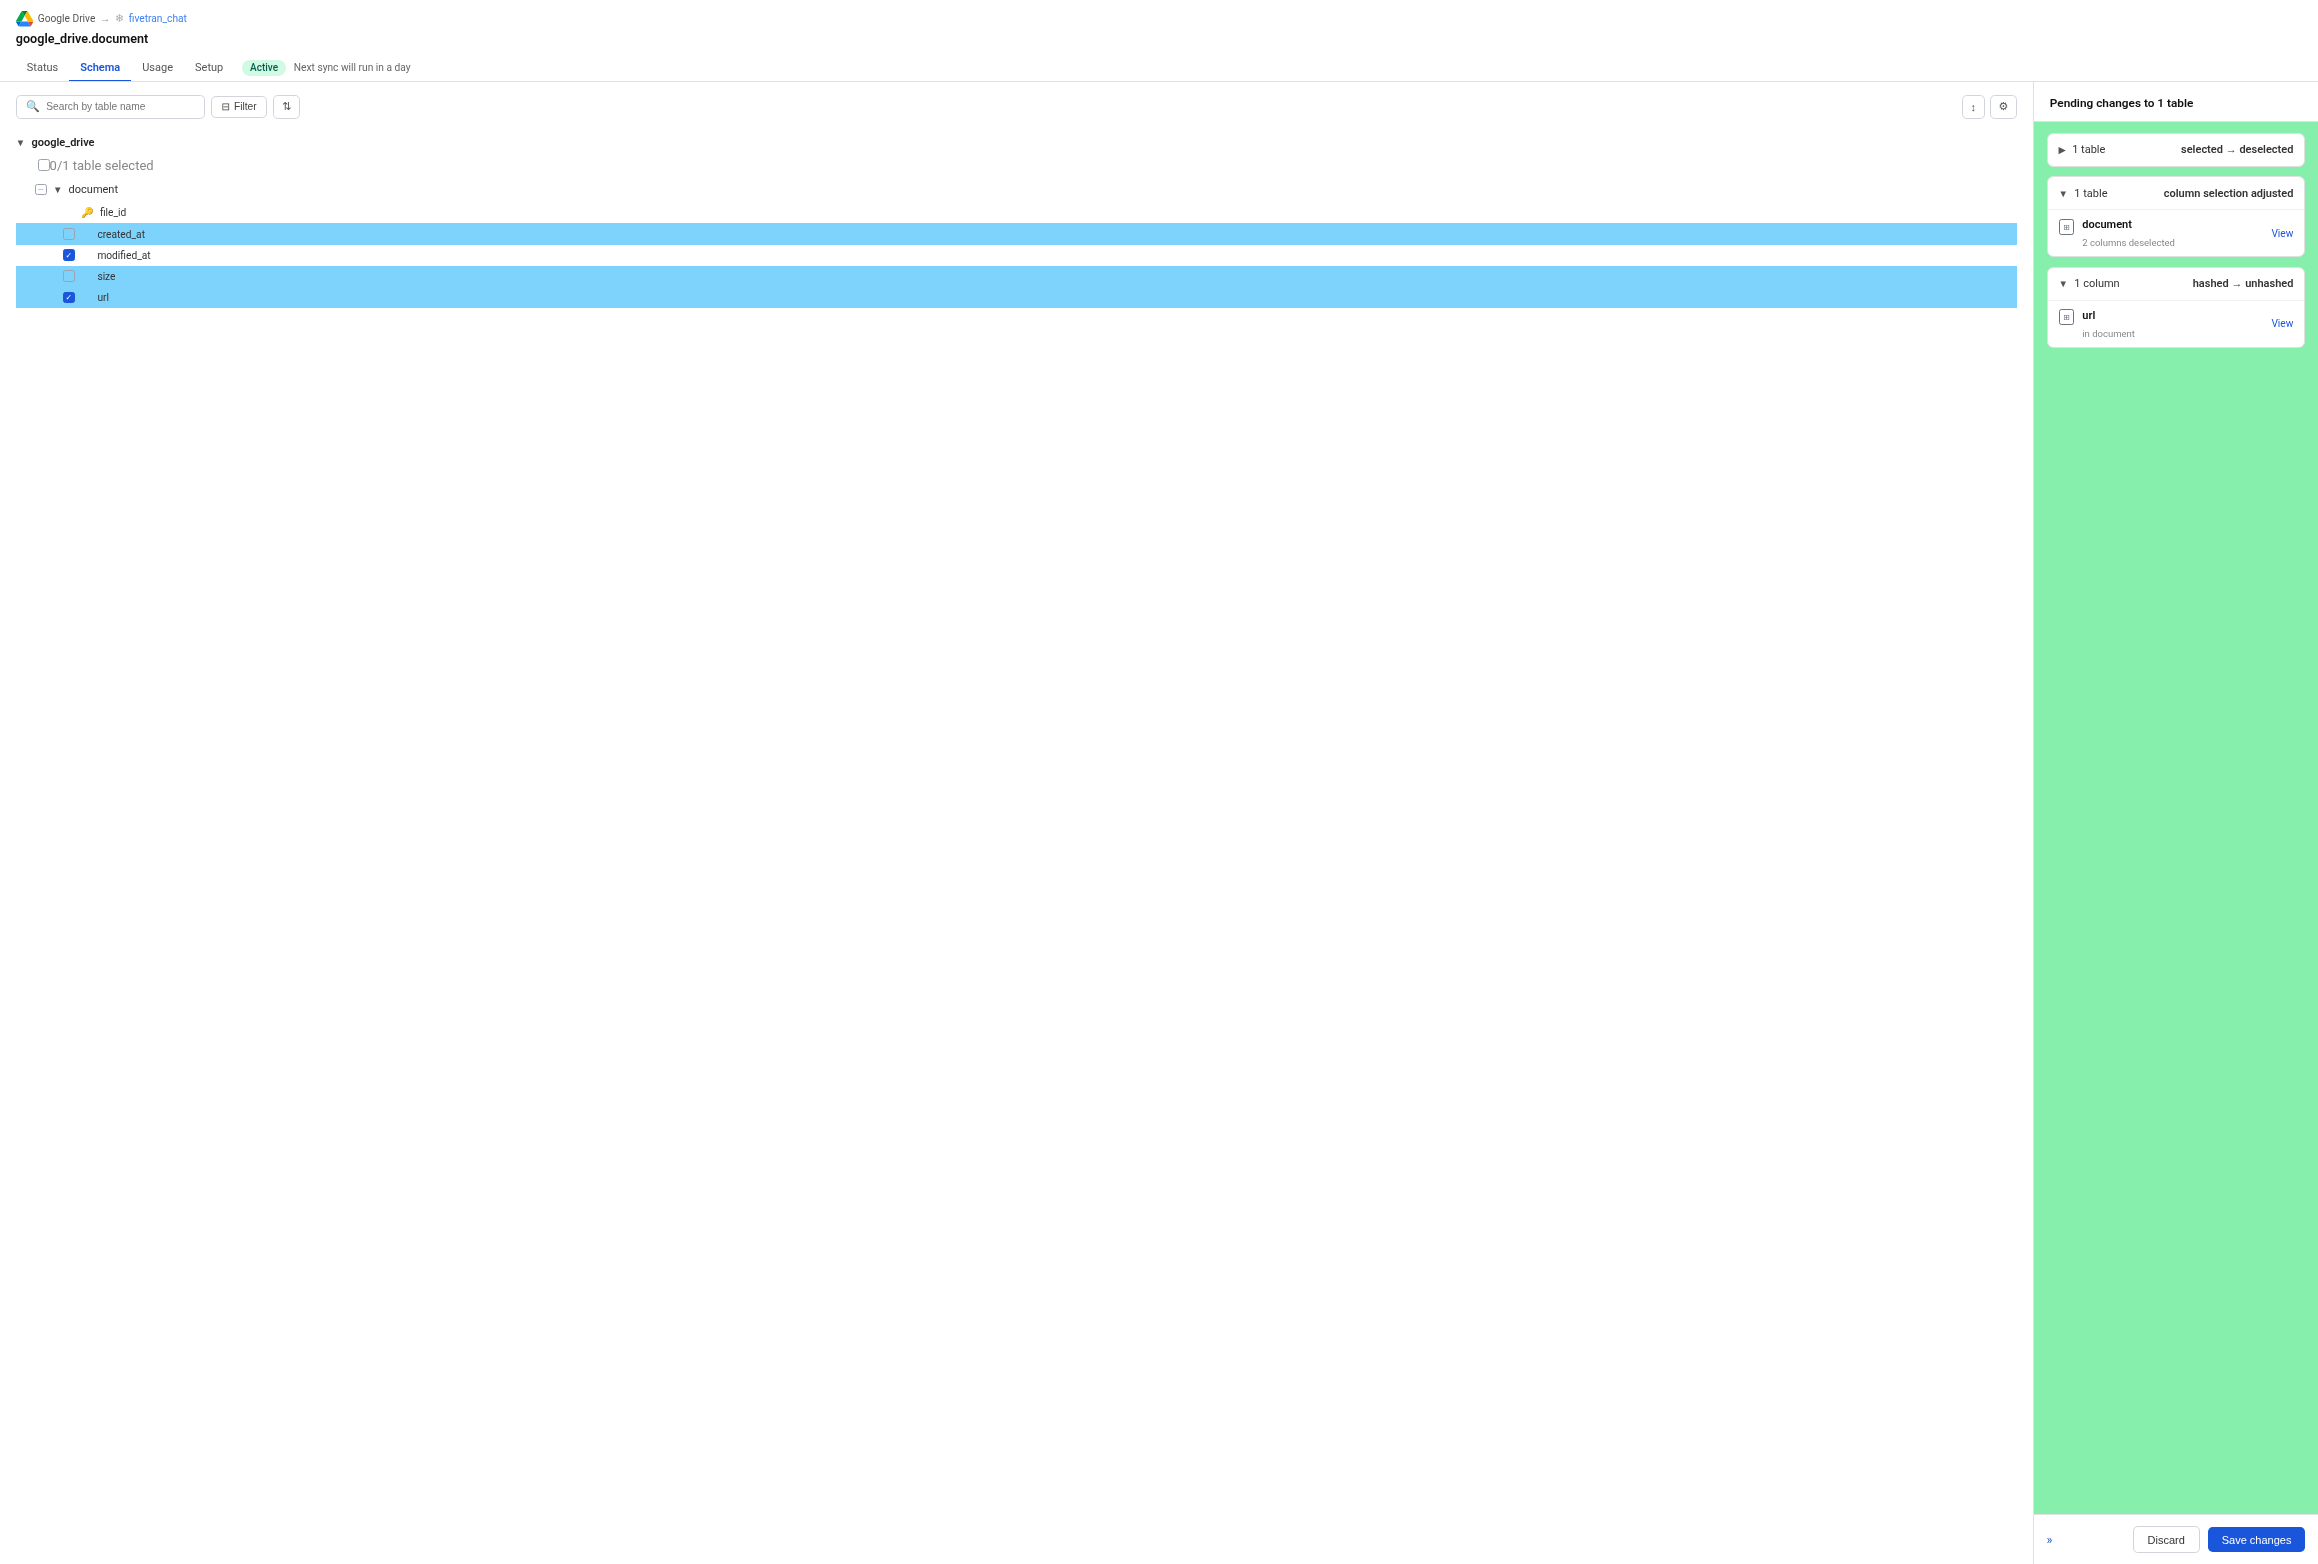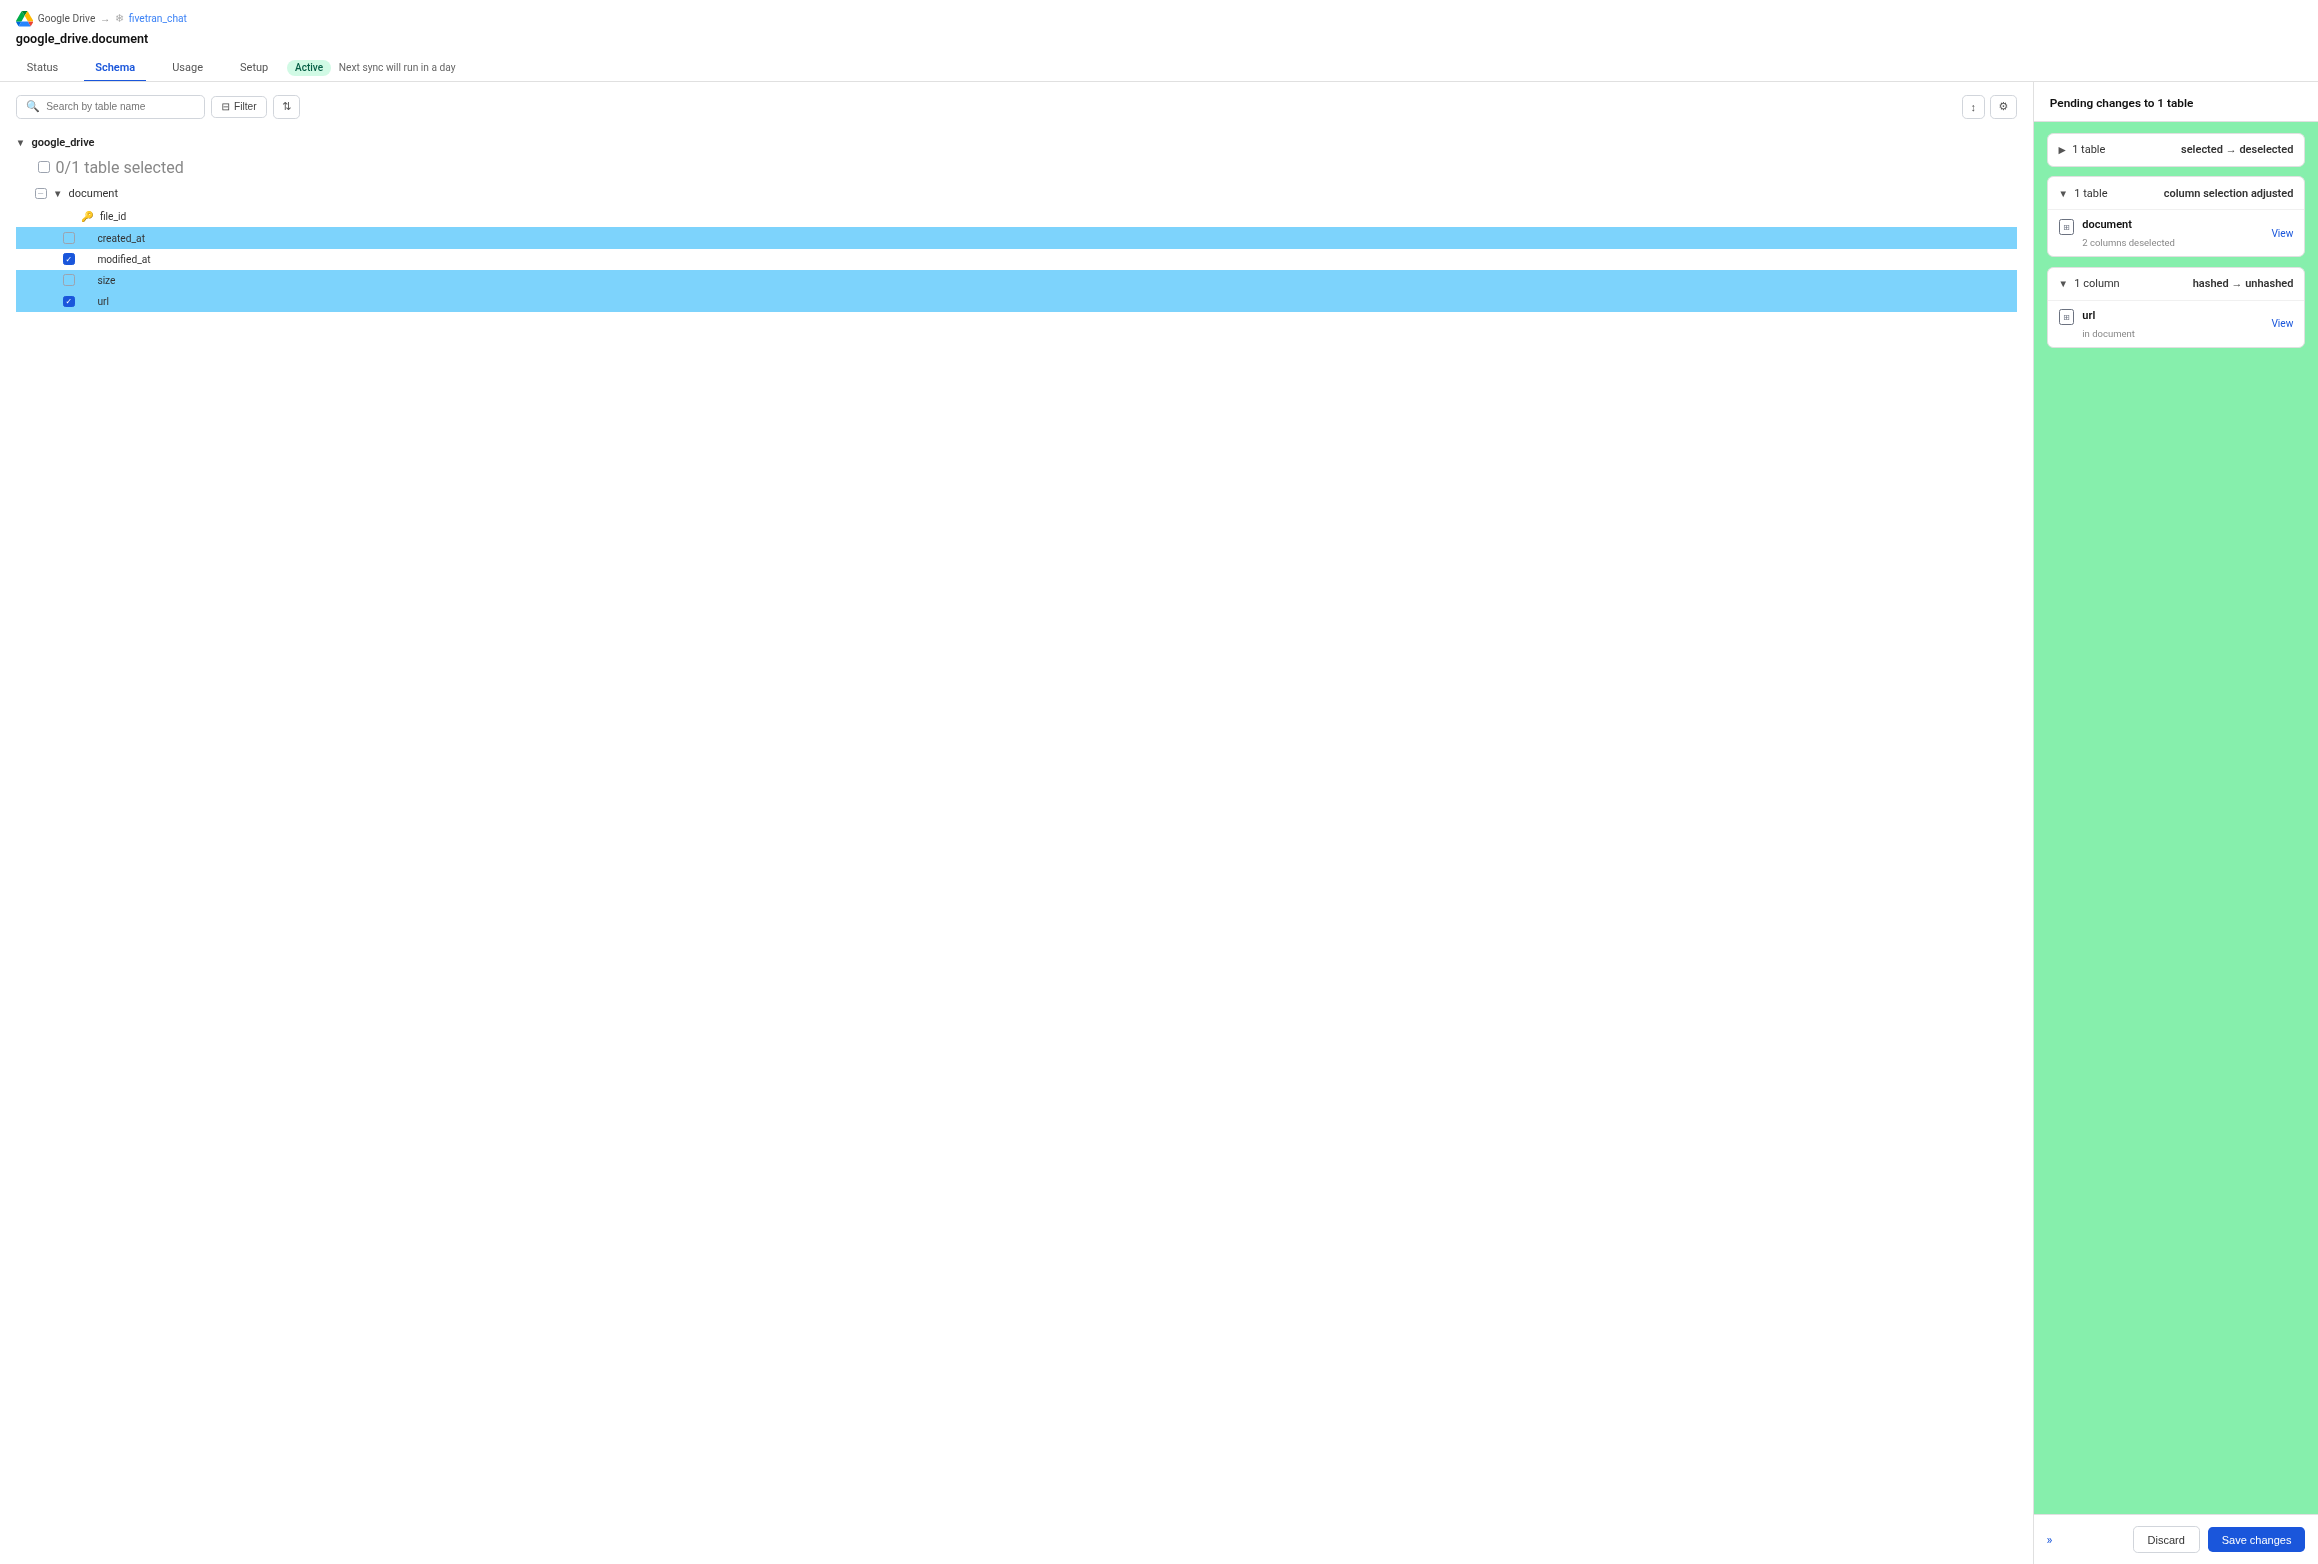--- a/index.html
+++ b/index.html
@@ -4,21 +4,21 @@
   <style>
     * { box-sizing: border-box; margin: 0; padding: 0; }
     body { font-family: -apple-system, BlinkMacSystemFont, 'Segoe UI', Roboto, sans-serif; font-size: 11px; color: #333; background: #fff; display: flex; flex-direction: column; height: 100vh; overflow: hidden; }
 
     
     .header { padding: 9.5px 15.8px 0 15.8px; border-bottom: 0.8px solid #e0e0e0; }
     .breadcrumb { display: flex; align-items: center; gap: 4.7px; font-size: 10.2px; color: #555; margin-bottom: 4.7px; }
     .breadcrumb .connector { color: #999; }
     .breadcrumb .fivetran-link { color: #3b82f6; text-decoration: none; display: flex; align-items: center; gap: 3.2px; }
     .page-title { font-size: 12.6px; font-weight: 600; color: #111; margin-bottom: 7.9px; }
-    .tabs { display: flex; gap: 15px; }
+    .tabs { display: flex; gap: 0; }
     .tab { padding: 6.3px 11px; cursor: pointer; font-size: 11px; color: #555; border-bottom: 1.6px solid transparent; text-decoration: none; }
     .tab.active { color: #1a56db; border-bottom: 1.6px solid #1a56db; font-weight: 600; }
     .tab-status-area { display: flex; align-items: center; gap: 7.9px; margin-left: 7.9px; }
     .badge-active { background: #d1fae5; color: #065f46; padding: 2.4px 7.9px; border-radius: 15.8px; font-size: 10px; font-weight: 500; }
     .sync-info { font-size: 10.2px; color: #666; }
 
     
     .main-layout { display: flex; flex: 1; overflow: hidden; }
 
     
@@ -30,21 +30,21 @@
     .btn { display: flex; align-items: center; gap: 3.9px; border: 0.8px solid #d1d5db; border-radius: 4.7px; padding: 4.7px 9.5px; background: #fff; cursor: pointer; font-size: 10.2px; color: #444; }
     .btn-icon { border: 0.8px solid #d1d5db; border-radius: 4.7px; padding: 4.7px 7.9px; background: #fff; cursor: pointer; font-size: 11px; color: #555; }
     .spacer { flex: 1; }
     .icon-btn-group { display: flex; gap: 4.7px; }
 
     
     .schema-group { }
     .group-header { display: flex; align-items: center; gap: 6.3px; padding: 4.7px 0; cursor: pointer; font-weight: 600; font-size: 11px; color: #222; }
     .chevron { font-size: 9.5px; color: #555; }
     .table-list { }
-    .group-select-row { display: flex; align-items: center; gap: 6px; padding: 3.9px 0 3.9px 22px; color: #888; font-size: 16px; }
+    .group-select-row { display: flex; align-items: center; gap: 0; padding: 3.9px 0 3.9px 22px; color: #888; font-size: 13px; }
     .table-item { display: flex; align-items: center; gap: 6.3px; padding: 6.3px 3.2px 6.3px 19px; border-radius: 3.2px; cursor: pointer; }
     .columns-summary { padding: 3.9px 0 3.9px 47px; color: #888; font-size: 10.2px; display: flex; align-items: center; gap: 4.7px; }
     .col-row { display: flex; align-items: center; gap: 6.3px; padding: 4.7px 3.2px 4.7px 47px; font-size: 10.2px; cursor: pointer; }
     .col-row-highlighted { background: #7dd3fc; }
     .checkbox { width: 11.8px; height: 11.8px; border: 1.2px solid #9ca3af; border-radius: 2.4px; display: inline-flex; align-items: center; justify-content: center; flex-shrink: 0; }
     .checkbox.checked { background: #1a56db; border-color: #1a56db; color: #fff; font-size: 7.9px; }
     .checkbox.indeterminate { background: #fff; border-color: #9ca3af; color: #9ca3af; font-size: 7.9px; }
     .key-icon { color: #9ca3af; font-size: 10.2px; }
     .col-name { color: #333; }
 

